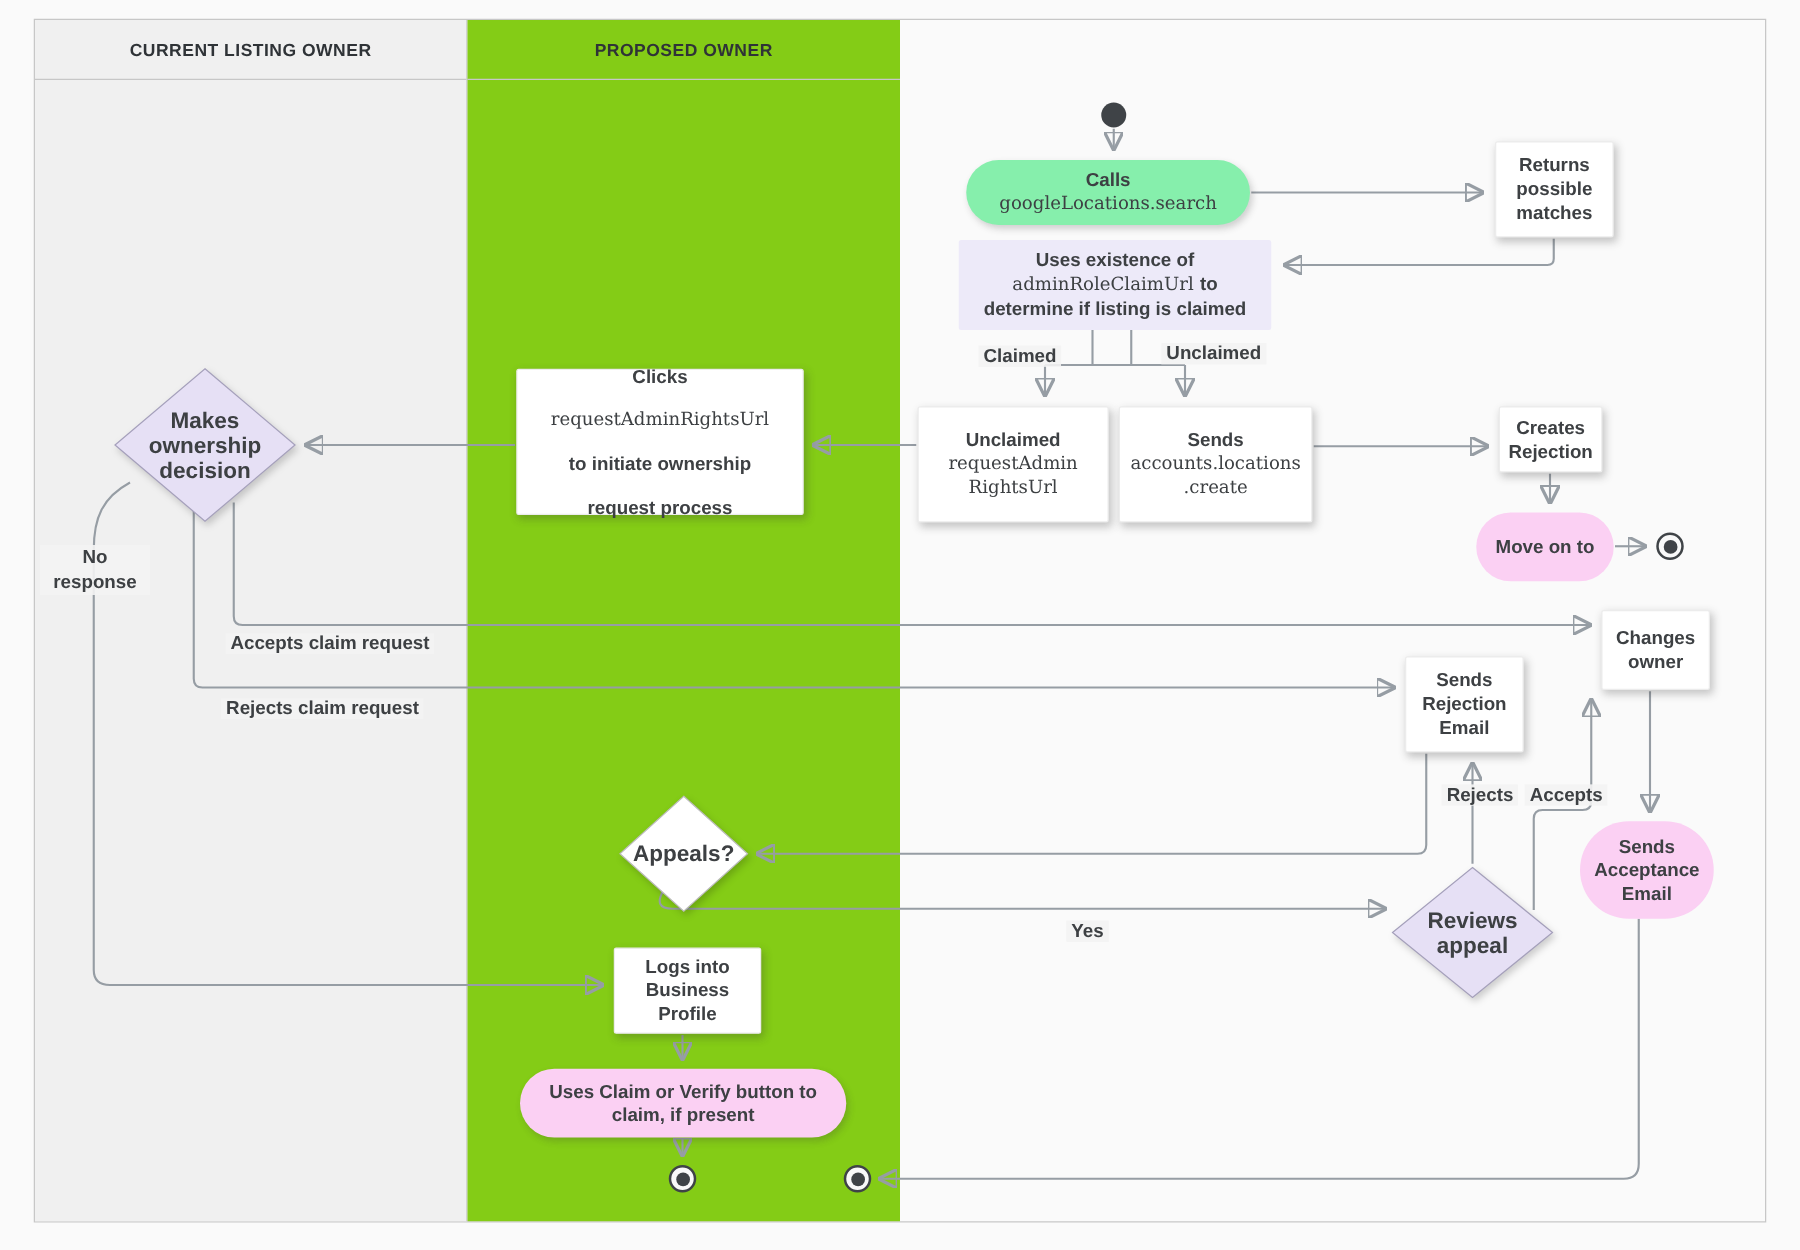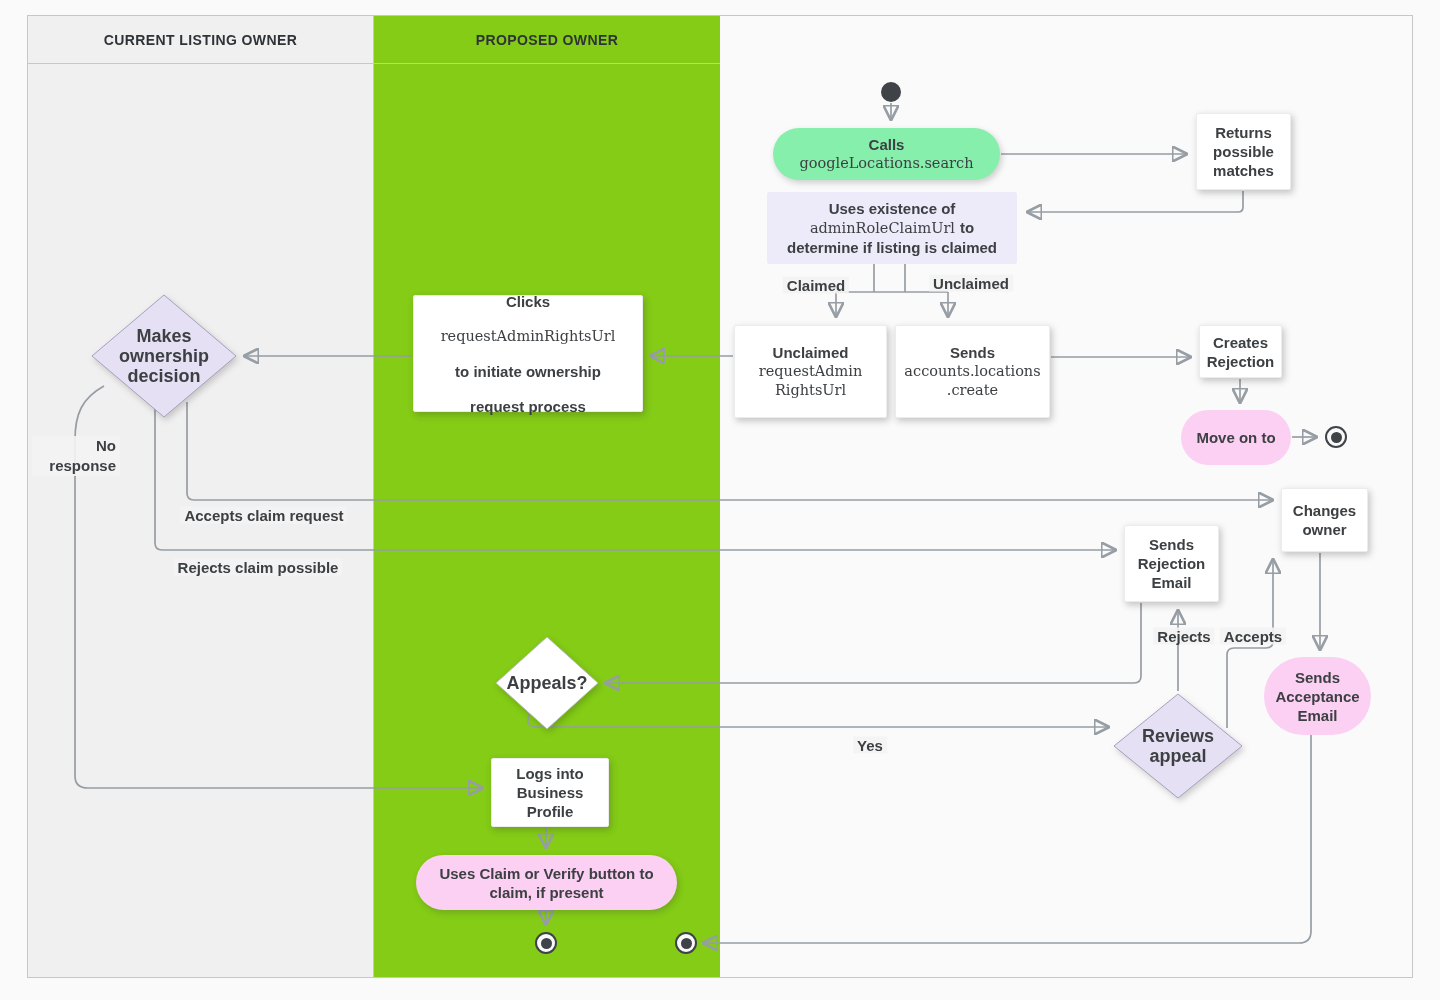--- a/index.html
+++ b/index.html
@@ -48,21 +48,21 @@
   .diamond .dtext{
     position:absolute;left:0;top:0;right:0;bottom:0;
     display:flex;align-items:center;justify-content:center;text-align:center;
     font-weight:bold;font-size:18px;line-height:20px;color:#3d4043;
   }
   .elabel{
     position:absolute;transform:translate(-50%,-50%);
     font-weight:bold;font-size:15px;color:#3d4043;
     background:rgba(243,243,243,.9);padding:0 4px;white-space:nowrap;
   }
-  .elabel.wrap{white-space:normal;width:80px;text-align:right;line-height:20px;}
+  .elabel.wrap{white-space:normal;width:80px;text-align:center;line-height:20px;}
   .term{position:absolute;border-radius:50%;}
   .start-dot{width:20px;height:20px;background:#3f4347;}
   .end-node{
     width:22px;height:22px;border:2px solid #3f4347;box-sizing:border-box;
     background:#f9f9f9;display:flex;align-items:center;justify-content:center;
   }
   .end-node .inner{width:11px;height:11px;border-radius:50%;background:#3f4347;}
 </style>
 </head>
 <body>
@@ -199,16 +199,16 @@
 </div>
 
 <div class="node pill pink" style="left:416px;top:855px;width:261px;height:55px;">
   <span>Uses Claim or Verify button to claim, if present</span>
 </div>
 
 <div class="elabel" style="left:816px;top:285px;">Claimed</div>
 <div class="elabel" style="left:971px;top:283px;">Unclaimed</div>
 <div class="elabel wrap" style="left:76px;top:456px;">No response</div>
 <div class="elabel" style="left:264px;top:515px;">Accepts claim request</div>
-<div class="elabel" style="left:258px;top:567px;">Rejects claim possible</div>
+<div class="elabel" style="left:258px;top:567px;">Rejects claim request</div>
 <div class="elabel" style="left:870px;top:745px;">Yes</div>
 <div class="elabel" style="left:1184px;top:636px;">Rejects</div>
 <div class="elabel" style="left:1253px;top:636px;">Accepts</div>
 
 </body></html>

